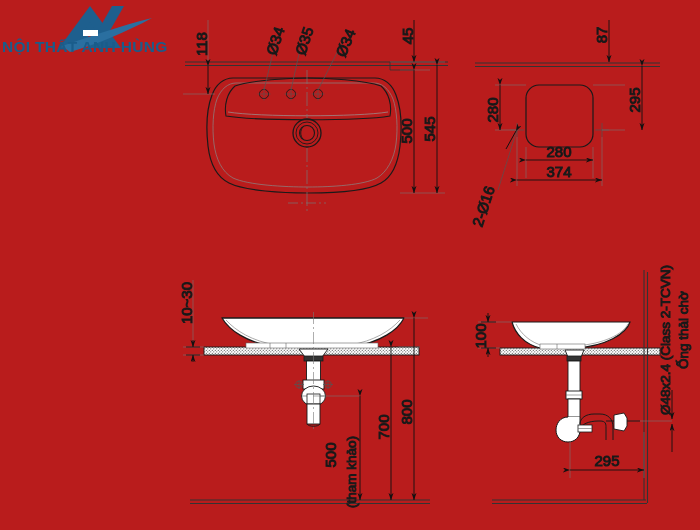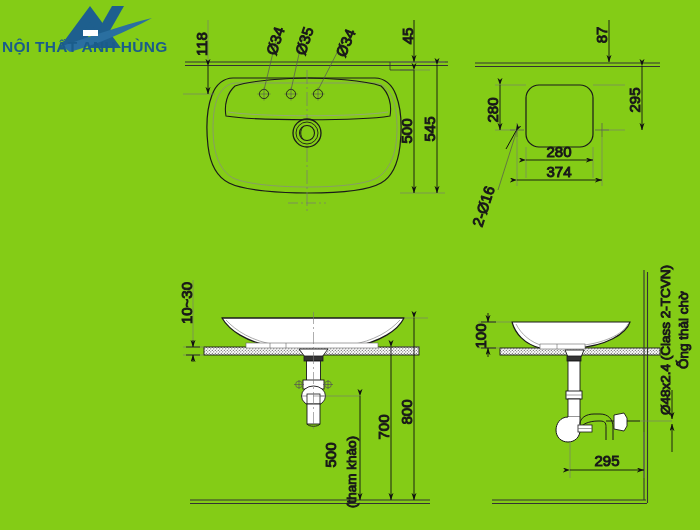--- a/index.html
+++ b/index.html
@@ -1,17 +1,17 @@
 <!DOCTYPE html>
 <html><head>
 <meta charset="utf-8">
 <style>
   html,body{margin:0;padding:0;background:#ffffff;}
   body{width:700px;height:530px;overflow:hidden;font-family:"Liberation Sans",sans-serif;}
-  #stage{position:relative;width:700px;height:530px;background:#84cc16;}
+  #stage{position:relative;width:700px;height:530px;background:#b91c1c;}
   svg{display:block;}
   .dimtxt{font-family:"Liberation Sans",sans-serif;font-size:15px;fill:#111;}
   .dimtxt-s{font-family:"Liberation Sans",sans-serif;font-size:13.5px;fill:#111;}
   .logotxt{font-family:"Liberation Sans",sans-serif;font-weight:bold;font-size:15.5px;fill:#1a5c8a;letter-spacing:.3px;}
 </style>
 </head>
 <body>
 
 <div id="stage">
 

